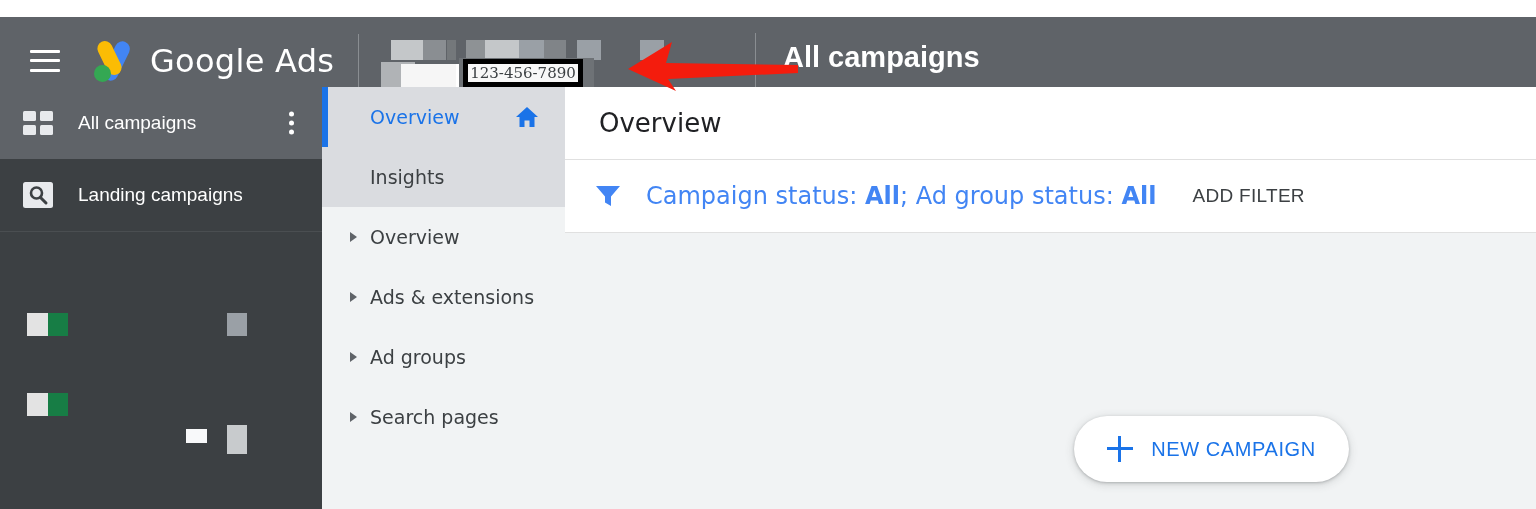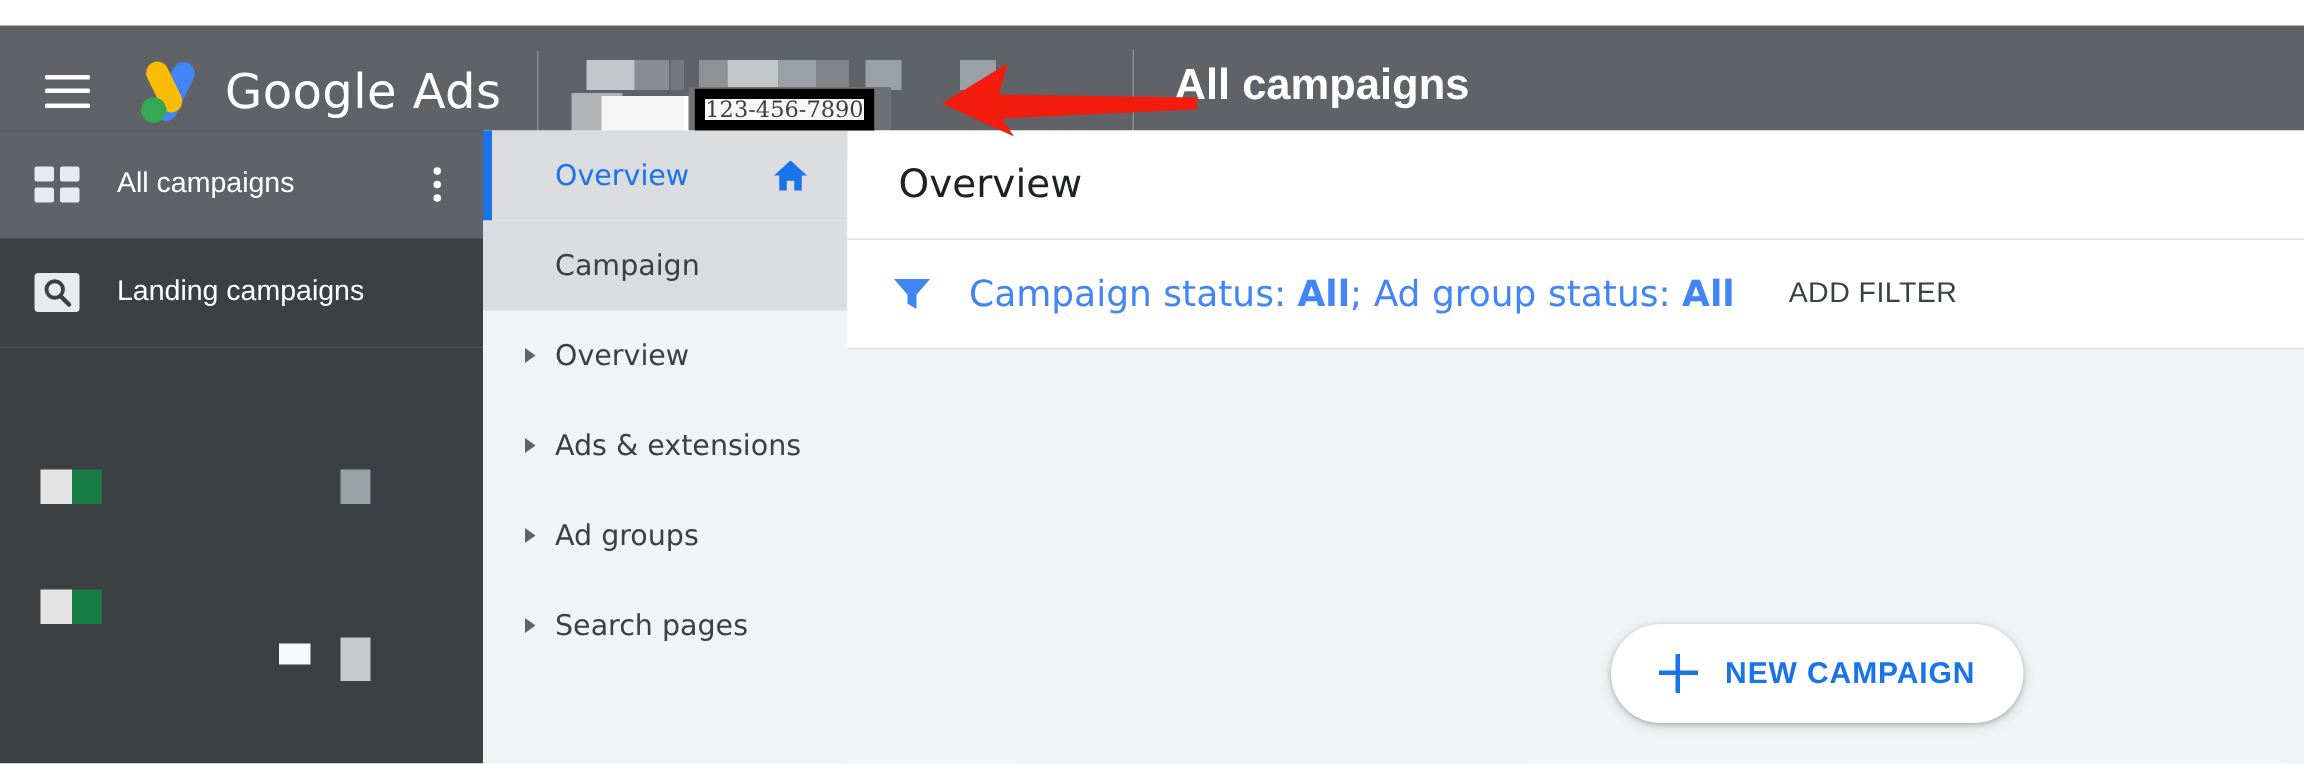--- a/index.html
+++ b/index.html
@@ -36,21 +36,21 @@
     width: 1px; height: 54px; background: #8a8e92; margin: 0 22px 0 24px;
   }
 
   
   .redact-zone { position: relative; width: 230px; height: 70px; }
   .rb { position: absolute; }
 
   .acct-tooltip {
     position: absolute; left: 463px; top: 42px;
     width: 120px; height: 28px;
-    background: #f8f8f8; border: 7px solid #000000;
+    background: #f8f8f8; border: 5px solid #000000;
     display: flex; align-items: center; justify-content: center;
     color: #3c4043; font-size: 15px;
     font-family: "DejaVu Serif", serif;
     z-index: 6;
   }
 
   .topbar-divider2 {
     position: absolute; left: 755px; top: 16px;
     width: 1px; height: 55px; background: #8a8e92;
   }
@@ -170,21 +170,21 @@
   }
   .plus-icon {
     position: relative; width: 26px; height: 26px; margin-right: 18px;
   }
   .plus-icon::before, .plus-icon::after {
     content: ""; position: absolute; background: #1a73e8;
   }
   .plus-icon::before { left: 0; top: 11px; width: 26px; height: 3px; }
   .plus-icon::after  { top: 0; left: 11px; height: 26px; width: 3px; }
   .new-campaign-label {
-    font-size: 20px; color: #1a73e8; font-weight: 700; letter-spacing: .6px;
+    font-size: 20px; color: #1a73e8; font-weight: 400; letter-spacing: .6px;
     font-family: "Liberation Sans", sans-serif; white-space: nowrap;
   }
 </style>
 </head>
 <body>
 
 <div id="app">
 
   <div class="topbar">
 
@@ -283,21 +283,21 @@
 
     <div class="subnav-item active">
       <span class="subnav-label">Overview</span>
       <svg class="home-icon" viewBox="0 0 24 22">
         <path d="M12 1 L23 11 L19.5 11 L19.5 21 L14.5 21 L14.5 14.5 L9.5 14.5 L9.5 21 L4.5 21 L4.5 11 L1 11 Z" fill="#1a73e8"></path>
       </svg>
     </div>
 
 
     <div class="subnav-item hovered">
-      <span class="subnav-label">Campaign</span>
+      <span class="subnav-label">Insights</span>
     </div>
 
     <div class="subnav-item">
       <span class="caret"></span>
       <span class="subnav-label">Overview</span>
     </div>
 
     <div class="subnav-item">
       <span class="caret"></span>
       <span class="subnav-label">Ads &amp; extensions</span>

